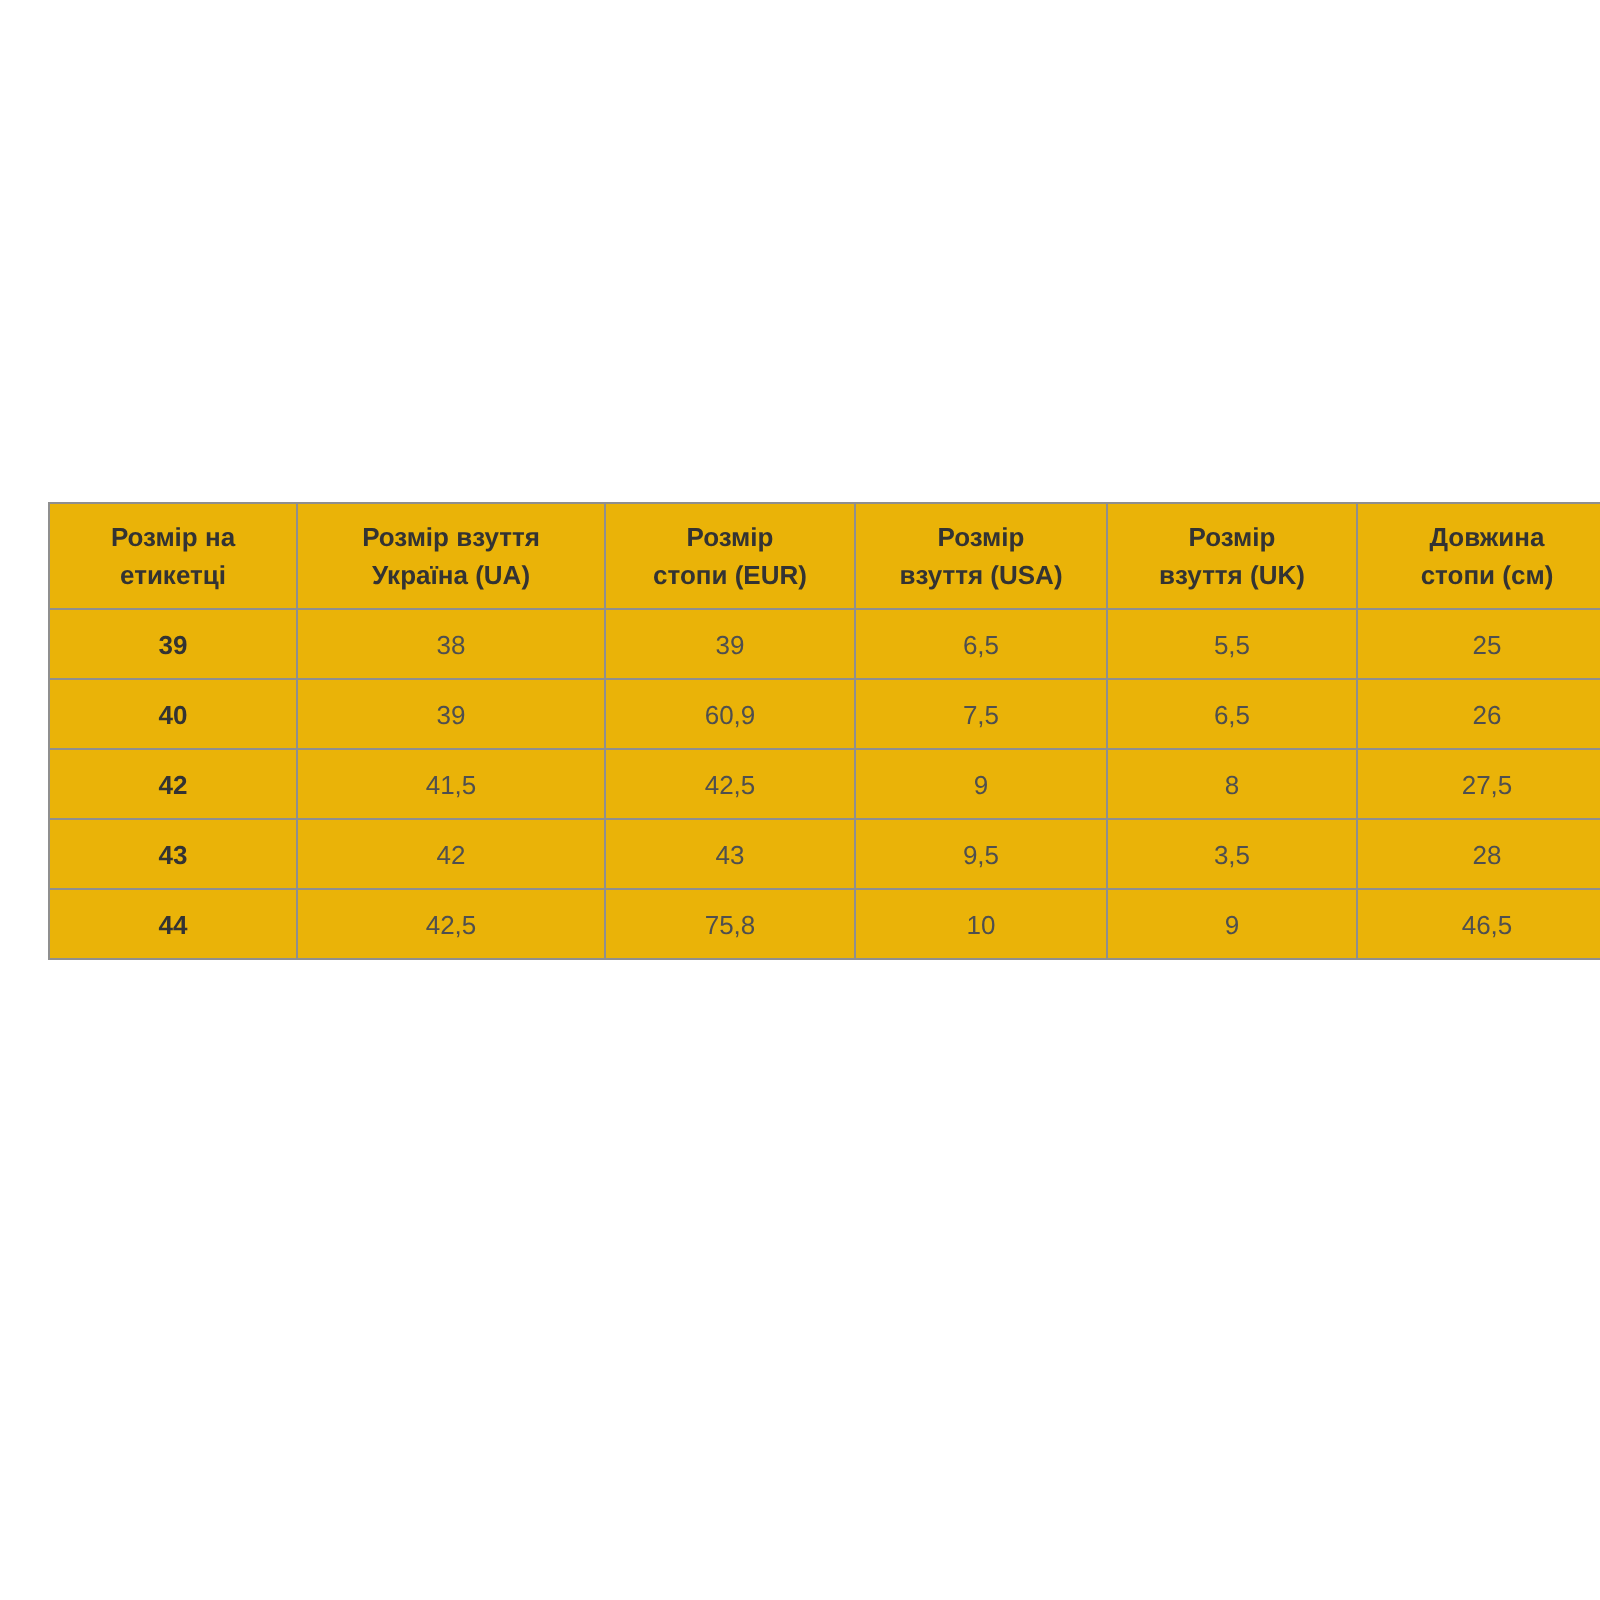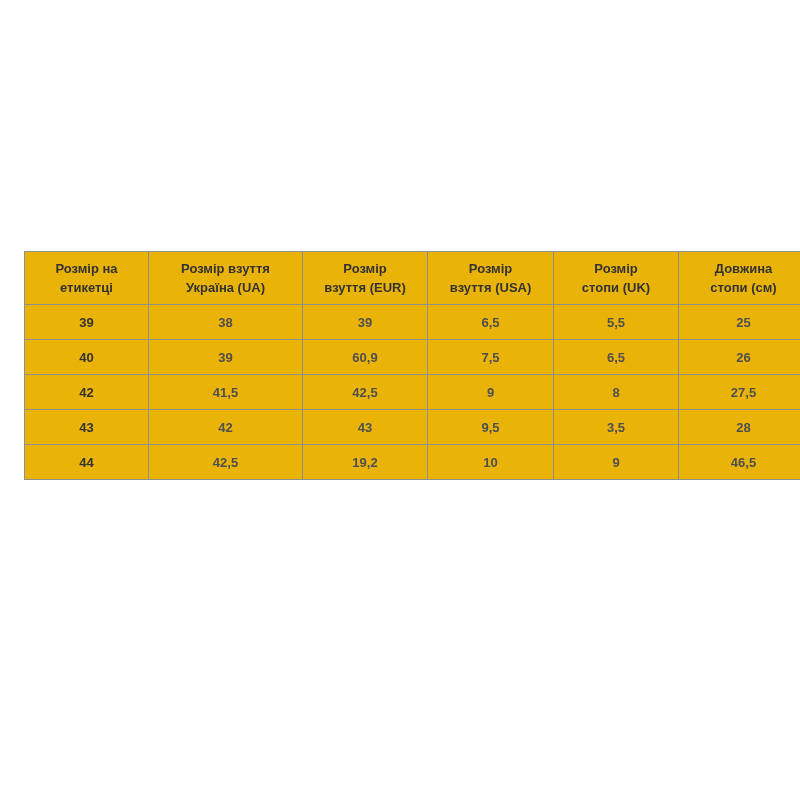--- a/index.html
+++ b/index.html
@@ -39,21 +39,21 @@
     font-weight: bold;
     color: #333333;
     line-height: 19px;
   }
   table.size-table th .hline {
     display: block;
   }
   table.size-table td {
     height: 34px;
     font-size: 13px;
-    font-weight: bold;
+    font-weight: normal;
     color: #4f4f4f;
   }
   table.size-table td.label-col {
     font-weight: bold;
     color: #333333;
   }
 </style>
 </head>
 <body>
 
@@ -72,29 +72,29 @@
         <th>
           <span class="hline">Розмір на</span>
           <span class="hline">етикетці</span>
         </th>
         <th>
           <span class="hline">Розмір взуття</span>
           <span class="hline">Україна (UA)</span>
         </th>
         <th>
           <span class="hline">Розмір</span>
-          <span class="hline">взуття (EUR)</span>
+          <span class="hline">стопи (EUR)</span>
         </th>
         <th>
           <span class="hline">Розмір</span>
           <span class="hline">взуття (USA)</span>
         </th>
         <th>
           <span class="hline">Розмір</span>
-          <span class="hline">стопи (UK)</span>
+          <span class="hline">взуття (UK)</span>
         </th>
         <th>
           <span class="hline">Довжина</span>
           <span class="hline">стопи (см)</span>
         </th>
       </tr>
     </thead>
     <tbody>
       <tr>
         <td class="label-col">39</td>
@@ -124,20 +124,20 @@
         <td class="label-col">43</td>
         <td>42</td>
         <td>43</td>
         <td>9,5</td>
         <td>3,5</td>
         <td>28</td>
       </tr>
       <tr>
         <td class="label-col">44</td>
         <td>42,5</td>
-        <td>19,2</td>
+        <td>75,8</td>
         <td>10</td>
         <td>9</td>
         <td>46,5</td>
       </tr>
     </tbody>
   </table>
 </div>
 
 </body></html>

